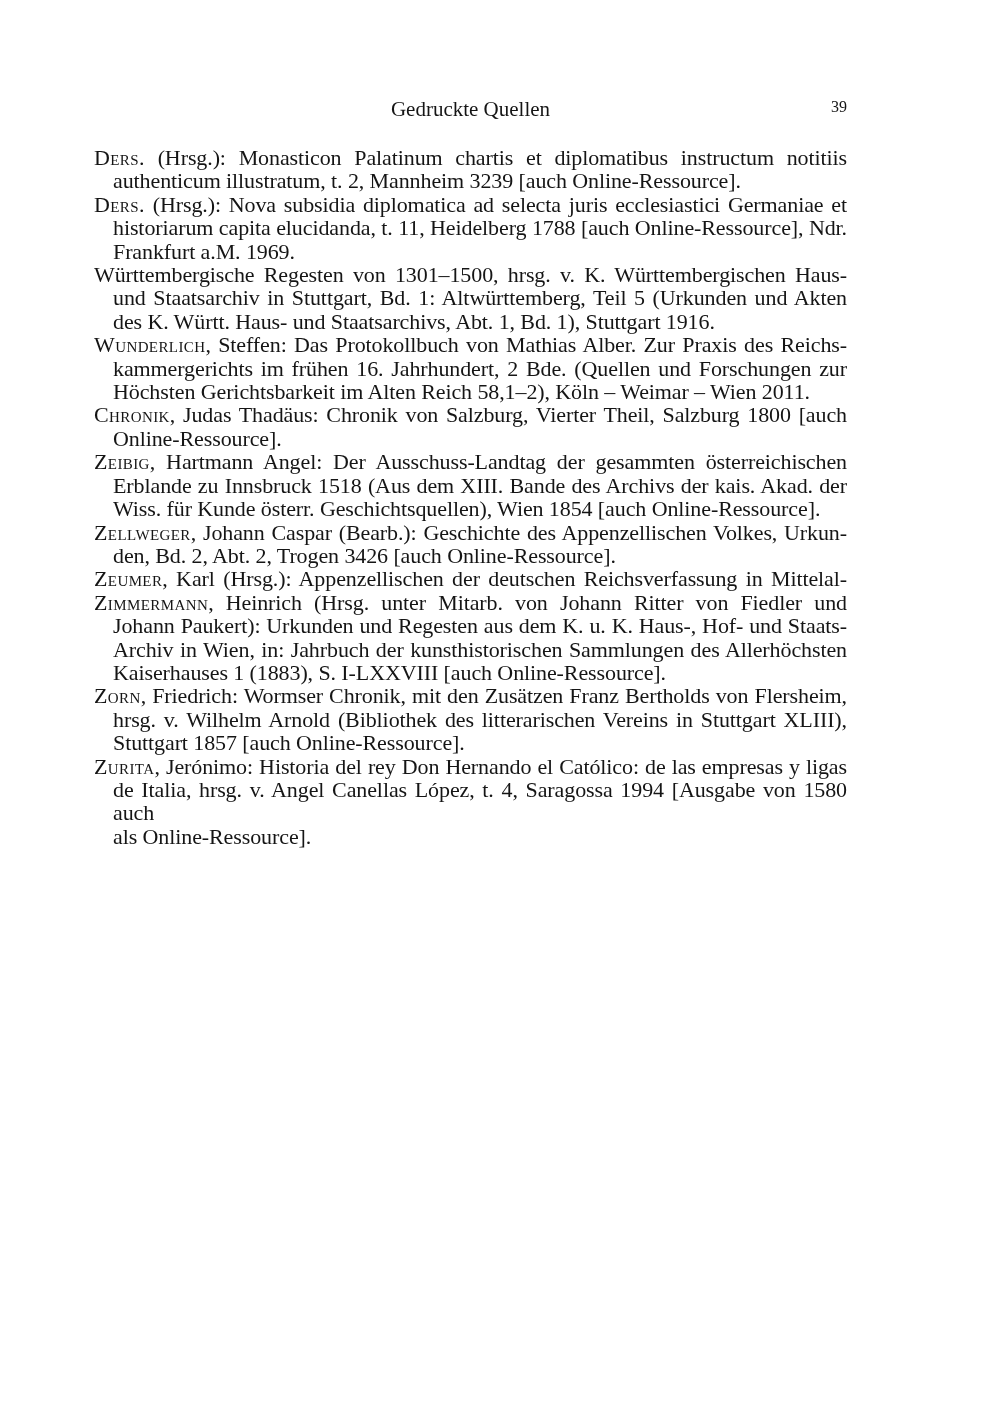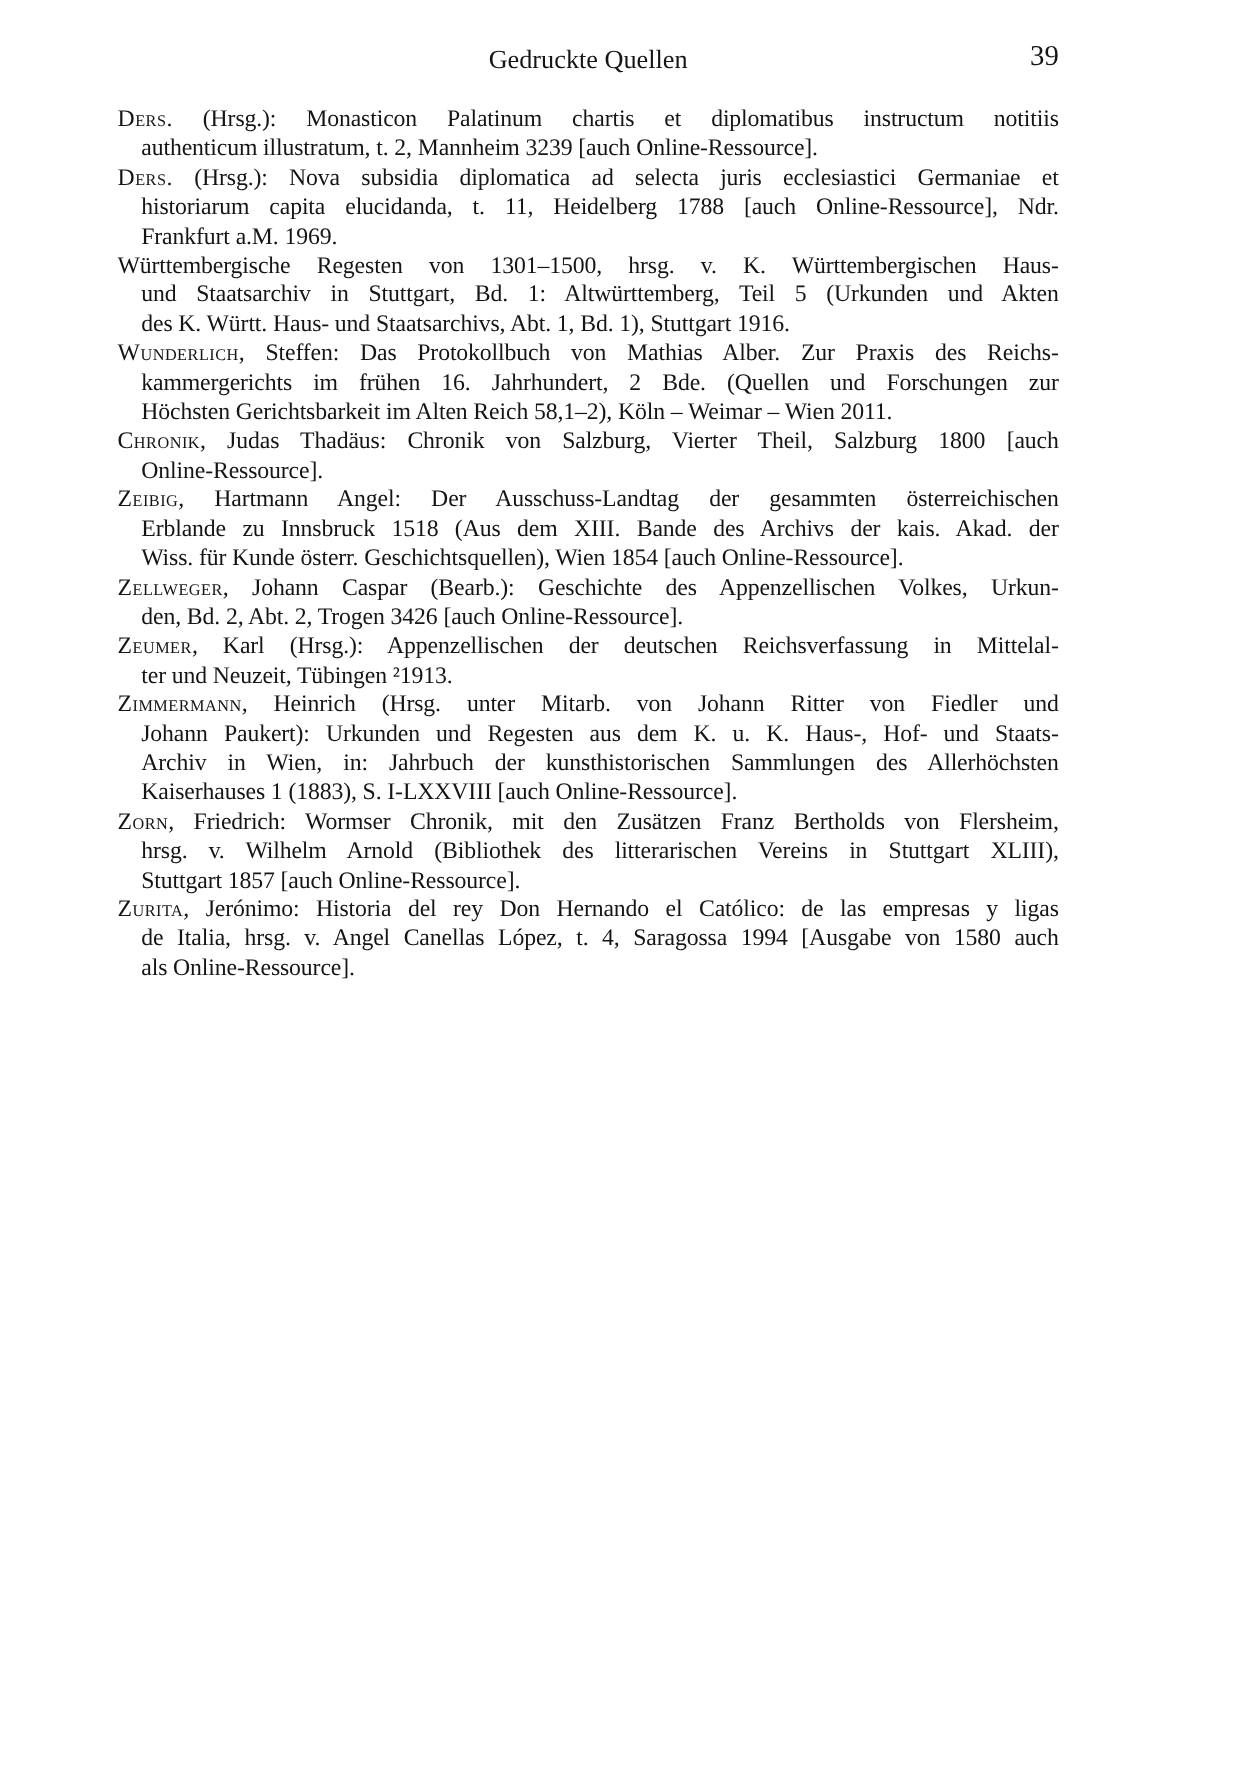--- a/index.html
+++ b/index.html
@@ -17,43 +17,43 @@
     overflow: hidden;
   }
   .textblock {
     position: absolute;
     left: 94px;
     top: 0;
     width: 753px;
   }
   .running-header {
     position: relative;
-    margin-top: 34px;
+    margin-top: 96px;
     height: 26px;
     font-size: 21px;
     line-height: 26px;
   }
   .running-header .title {
     display: block;
     text-align: center;
   }
   .running-header .pageno {
     position: absolute;
     right: 0;
     top: -2px;
-    font-size: 23px;
+    font-size: 16px;
     line-height: 26px;
   }
   .bib {
     margin-top: 24px;
   }
   .entry {
     margin: 0;
     padding: 0;
-    font-size: 19px;
+    font-size: 22px;
     line-height: 23.4px;
     letter-spacing: -0.1px;
   }
   .line {
     display: block;
     text-align: justify;
     text-align-last: justify;
     white-space: normal;
   }
   .line.cont {
@@ -104,21 +104,20 @@
           <span class="line first"><span class="sc">Zeibig</span><span>, Hartmann Angel: Der Ausschuss-Landtag der gesammten österreichischen</span></span>
           <span class="line cont">Erblande zu Innsbruck 1518 (Aus dem XIII. Bande des Archivs der kais. Akad. der</span>
           <span class="line cont last">Wiss. für Kunde österr. Geschichtsquellen), Wien 1854 [auch Online-Ressource].</span>
         </p>
         <p class="entry">
           <span class="line first"><span class="sc">Zellweger</span><span>, Johann Caspar (Bearb.): Geschichte des Appenzellischen Volkes, Urkun-</span></span>
           <span class="line cont last">den, Bd. 2, Abt. 2, Trogen 3426 [auch Online-Ressource].</span>
         </p>
         <p class="entry">
           <span class="line first"><span class="sc">Zeumer</span><span>, Karl (Hrsg.): Appenzellischen der deutschen Reichsverfassung in Mittelal-</span></span>
-          <span class="line cont last">ter und Neuzeit, Tübingen ²1913.</span>
         </p>
         <p class="entry">
           <span class="line first"><span class="sc">Zimmermann</span><span>, Heinrich (Hrsg. unter Mitarb. von Johann Ritter von Fiedler und</span></span>
           <span class="line cont">Johann Paukert): Urkunden und Regesten aus dem K. u. K. Haus-, Hof- und Staats-</span>
           <span class="line cont">Archiv in Wien, in: Jahrbuch der kunsthistorischen Sammlungen des Allerhöchsten</span>
           <span class="line cont last">Kaiserhauses 1 (1883), S. I-LXXVIII [auch Online-Ressource].</span>
         </p>
         <p class="entry">
           <span class="line first"><span class="sc">Zorn</span><span>, Friedrich: Wormser Chronik, mit den Zusätzen Franz Bertholds von Flersheim,</span></span>
           <span class="line cont">hrsg. v. Wilhelm Arnold (Bibliothek des litterarischen Vereins in Stuttgart XLIII),</span>

